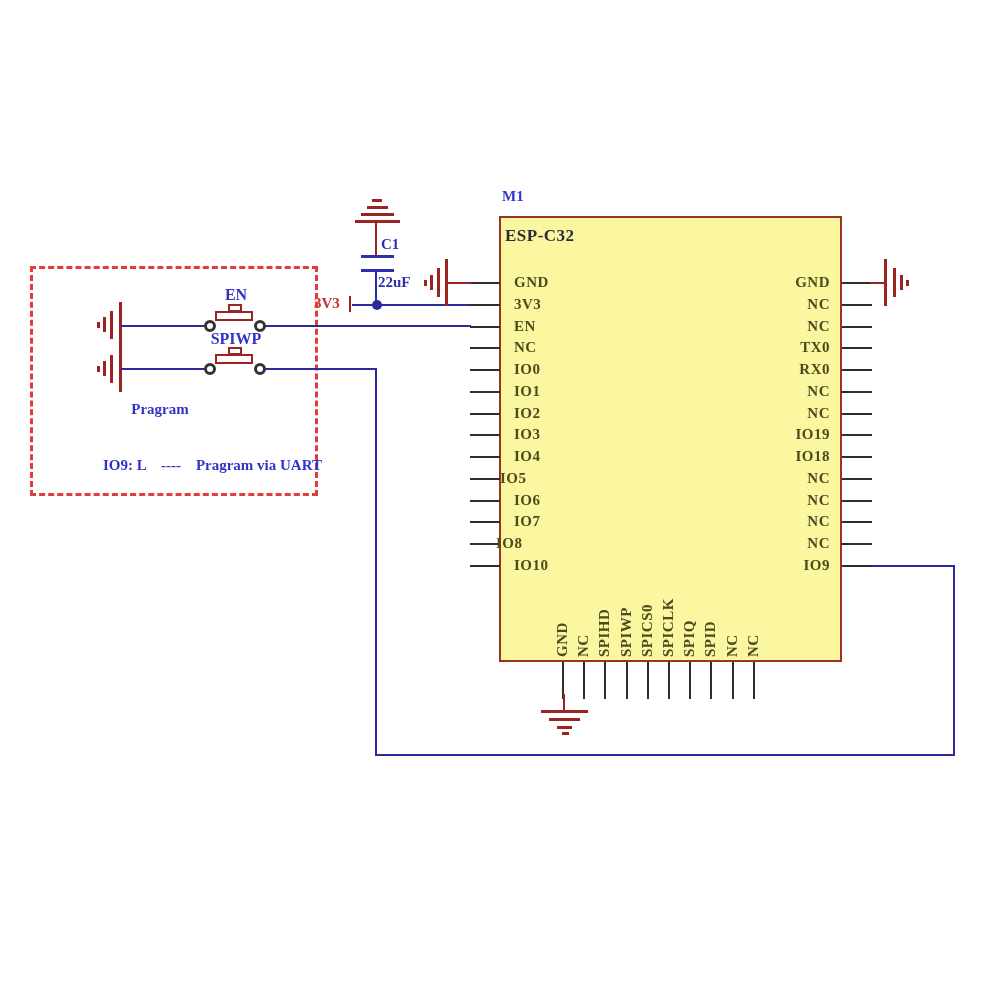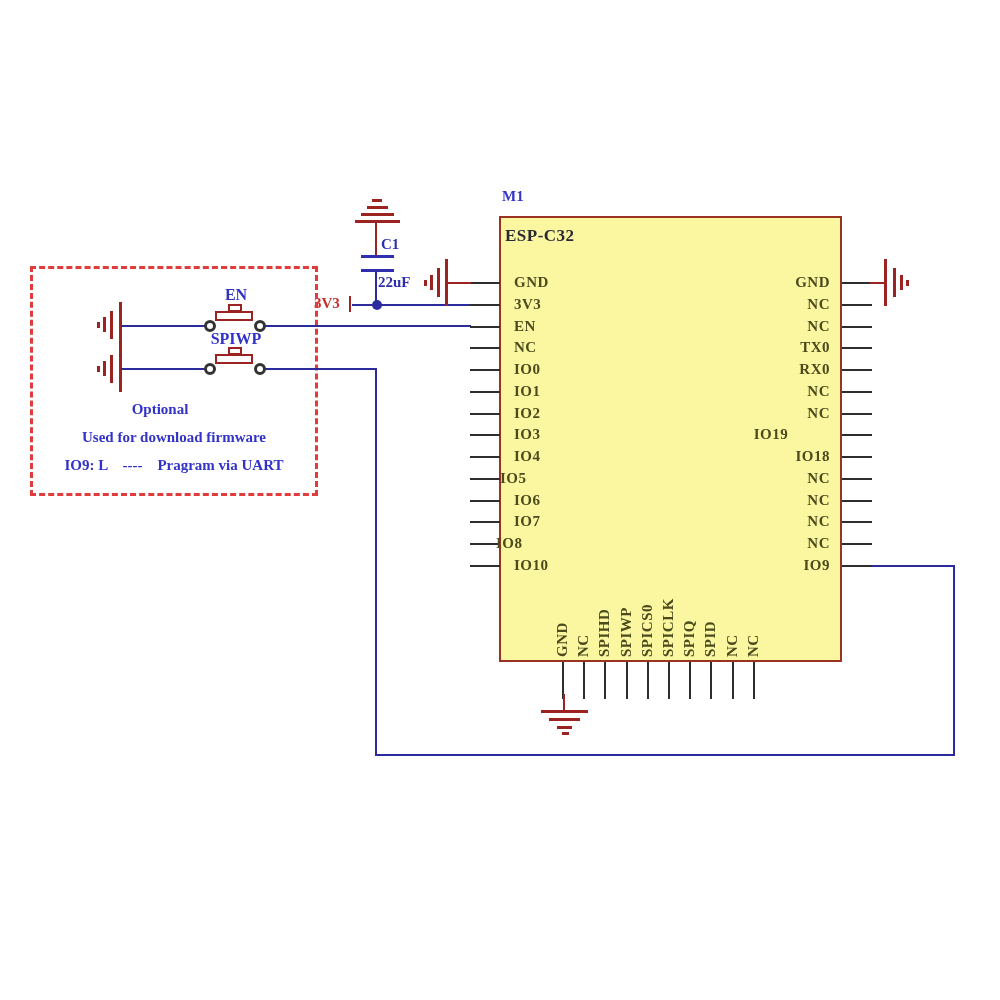--- a/index.html
+++ b/index.html
@@ -27,21 +27,21 @@
   .net-label{position:absolute;color:var(--net-red);font-size:15px;font-weight:700;}
   .btn-label{position:absolute;color:var(--label-blue);font-size:16px;font-weight:700;text-align:center;}
   .note-text{position:absolute;color:var(--label-blue);font-size:15px;font-weight:600;text-align:center;}
   .dashed-box{position:absolute;left:30px;top:266px;width:288px;height:230px;box-sizing:border-box;
               border:3px dashed var(--dashed-red);}
   .btn-circle{position:absolute;width:12px;height:12px;box-sizing:border-box;border:3px solid #333;
               border-radius:50%;background:#fff;}
   .btn-body{position:absolute;width:38px;height:10px;box-sizing:border-box;border:2px solid var(--component-red);}
   .btn-nub{position:absolute;width:14px;height:8px;box-sizing:border-box;border:2px solid var(--component-red);}
   .junction{position:absolute;width:10px;height:10px;border-radius:50%;background:var(--wire-blue);}
-  .pre{white-space:pre;}
+  .pre{white-space:pre;text-align:right;}
 </style>
 </head>
 <body>
 
 <div class="canvas">
 
   <div>
     <div class="gbar" style="left:355px;top:220px;width:45px;height:3px;"></div>
     <div class="gbar" style="left:361px;top:213px;width:33px;height:3px;"></div>
     <div class="gbar" style="left:367px;top:206px;width:21px;height:3px;"></div>
@@ -56,22 +56,21 @@
     <div class="navy-text" style="left:381px;top:236px;">C1</div>
     <div class="navy-text" style="left:378px;top:274px;">22uF</div>
   </div>
 
   <div class="net-label" style="left:314px;top:295px;">3V3</div>
   <div class="rwire" style="left:349px;top:296px;width:2px;height:16px;"></div>
   <div class="wire" style="left:352px;top:304px;width:124px;height:2px;"></div>
   <div class="junction" style="left:372px;top:300px;"></div>
 
   <div class="dashed-box"></div>
-  <div class="note-text" style="left:30px;top:401px;width:260px;">Optional</div>
-  <div class="note-text" style="left:30px;top:429px;width:288px;">Used for download firmware</div>
+  <div class="note-text" style="left:30px;top:401px;width:260px;">Pragram</div>
   <div class="note-text pre" style="left:26px;top:457px;width:296px;">IO9: L    ----    Pragram via UART</div>
 
   <div>
     <div class="gbar" style="left:119px;top:302px;width:3px;height:46px;"></div>
     <div class="gbar" style="left:110px;top:311px;width:3px;height:28px;"></div>
     <div class="gbar" style="left:103px;top:317px;width:3px;height:15px;"></div>
     <div class="gbar" style="left:97px;top:322px;width:3px;height:6px;"></div>
   </div>
   <div class="wire" style="left:121px;top:325px;width:84px;height:2px;"></div>
   <div class="wire" style="left:265px;top:325px;width:206px;height:2px;"></div>
@@ -144,21 +143,21 @@
       <div class="pin-label right" style="left: 712px; top: 317px;">NC</div>
       <div class="pin" style="left: 842px; top: 347px; width: 30px; height: 2px;"></div>
       <div class="pin-label right" style="left: 712px; top: 338px;">TX0</div>
       <div class="pin" style="left: 842px; top: 369px; width: 30px; height: 2px;"></div>
       <div class="pin-label right" style="left: 712px; top: 360px;">RX0</div>
       <div class="pin" style="left: 842px; top: 391px; width: 30px; height: 2px;"></div>
       <div class="pin-label right" style="left: 712px; top: 382px;">NC</div>
       <div class="pin" style="left: 842px; top: 413px; width: 30px; height: 2px;"></div>
       <div class="pin-label right" style="left: 712px; top: 404px;">NC</div>
       <div class="pin" style="left: 842px; top: 434px; width: 30px; height: 2px;"></div>
-      <div class="pin-label right" style="left: 712px; top: 425px; text-align: center;">IO19</div>
+      <div class="pin-label right" style="left: 712px; top: 425px;">IO19</div>
       <div class="pin" style="left: 842px; top: 456px; width: 30px; height: 2px;"></div>
       <div class="pin-label right" style="left: 712px; top: 447px;">IO18</div>
       <div class="pin" style="left: 842px; top: 478px; width: 30px; height: 2px;"></div>
       <div class="pin-label right" style="left: 712px; top: 469px;">NC</div>
       <div class="pin" style="left: 842px; top: 500px; width: 30px; height: 2px;"></div>
       <div class="pin-label right" style="left: 712px; top: 491px;">NC</div>
       <div class="pin" style="left: 842px; top: 521px; width: 30px; height: 2px;"></div>
       <div class="pin-label right" style="left: 712px; top: 512px;">NC</div>
       <div class="pin" style="left: 842px; top: 543px; width: 30px; height: 2px;"></div>
       <div class="pin-label right" style="left: 712px; top: 534px;">NC</div>

